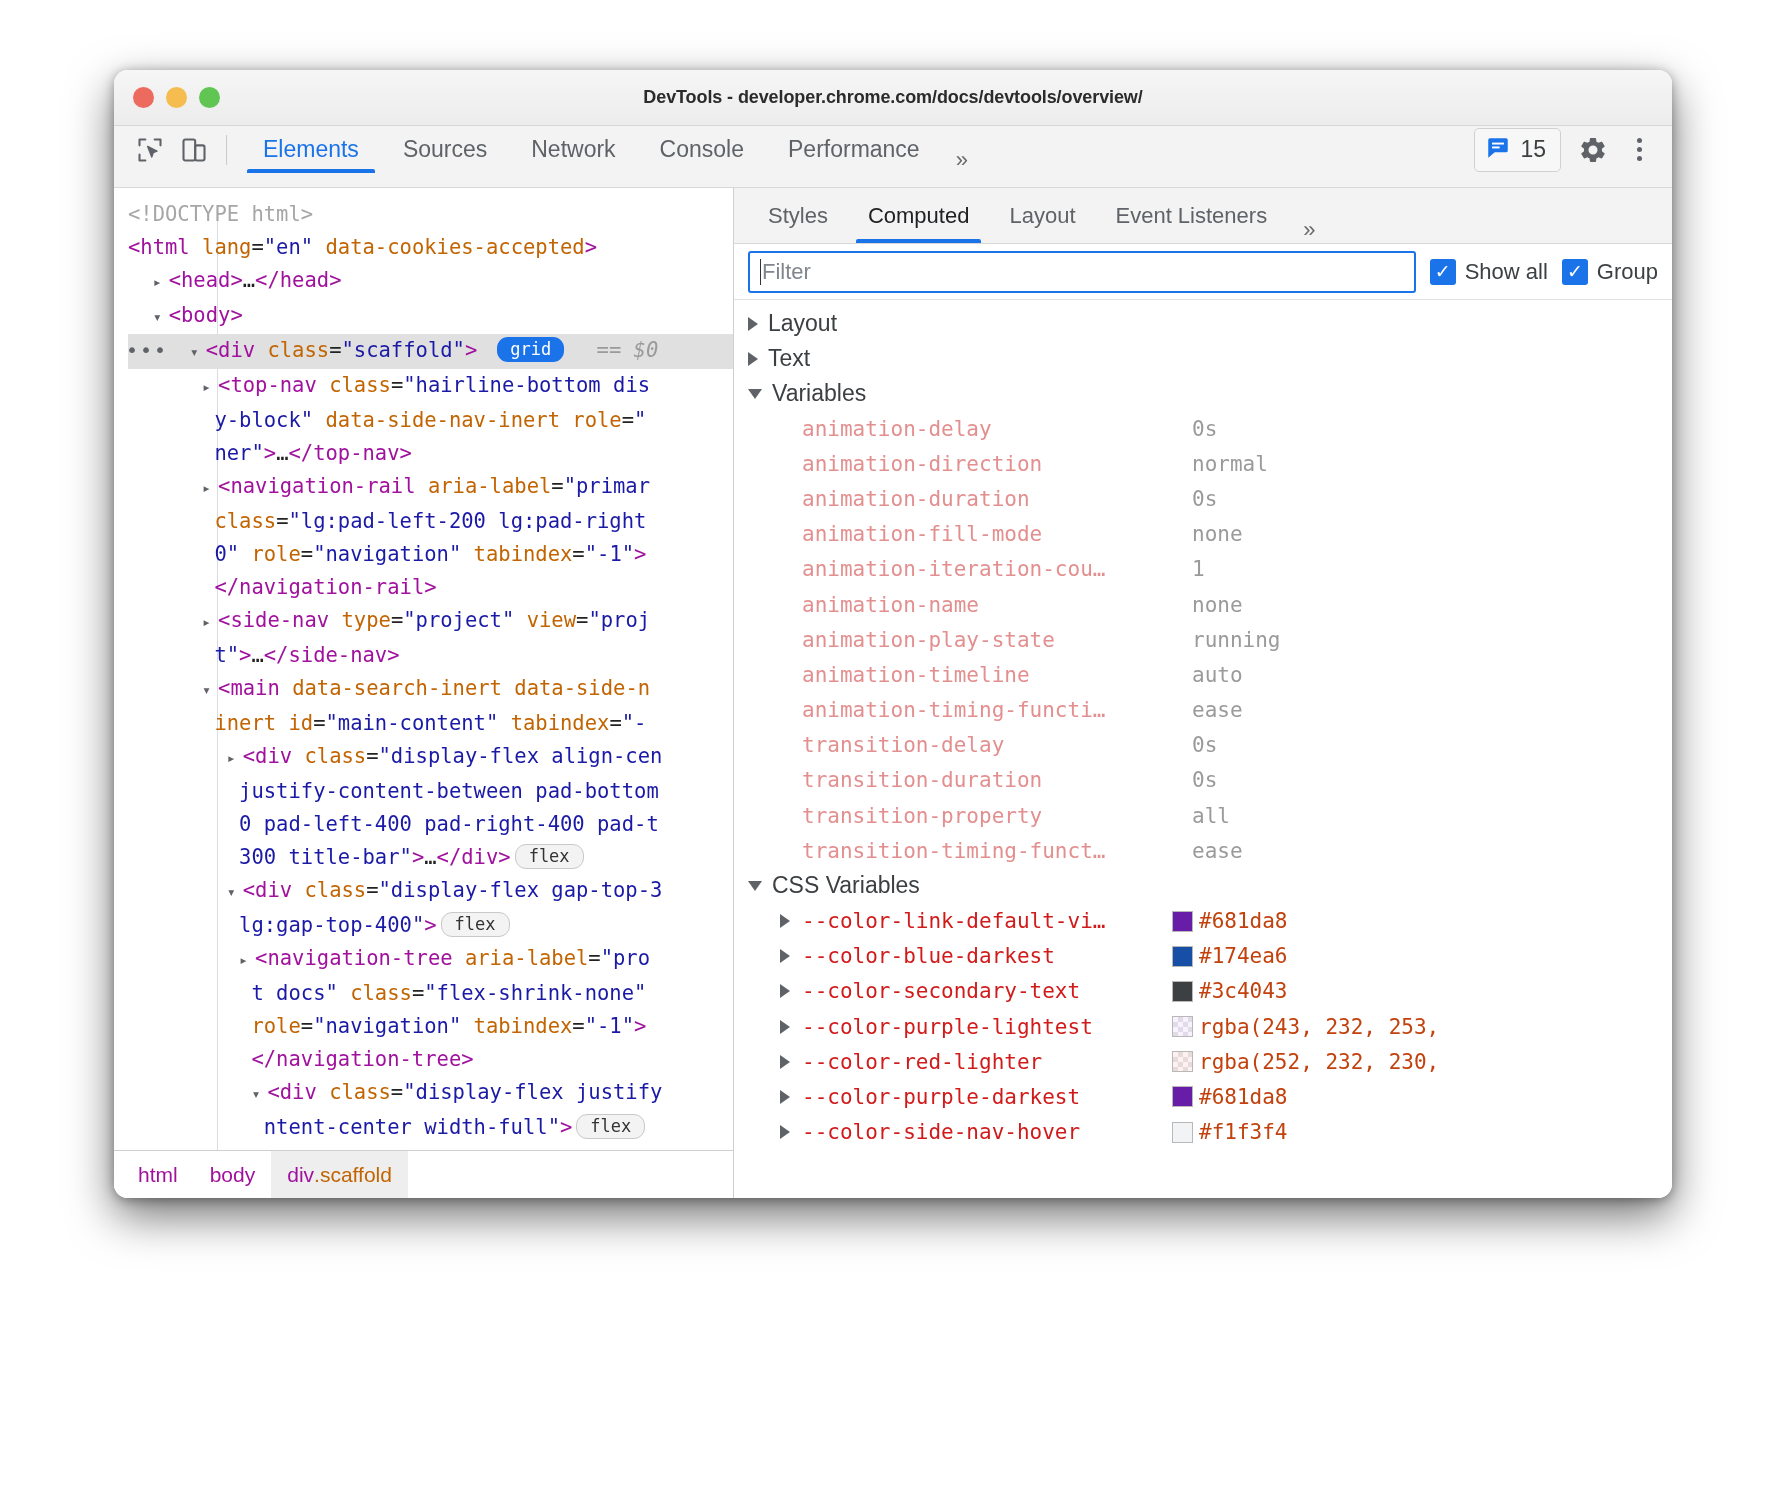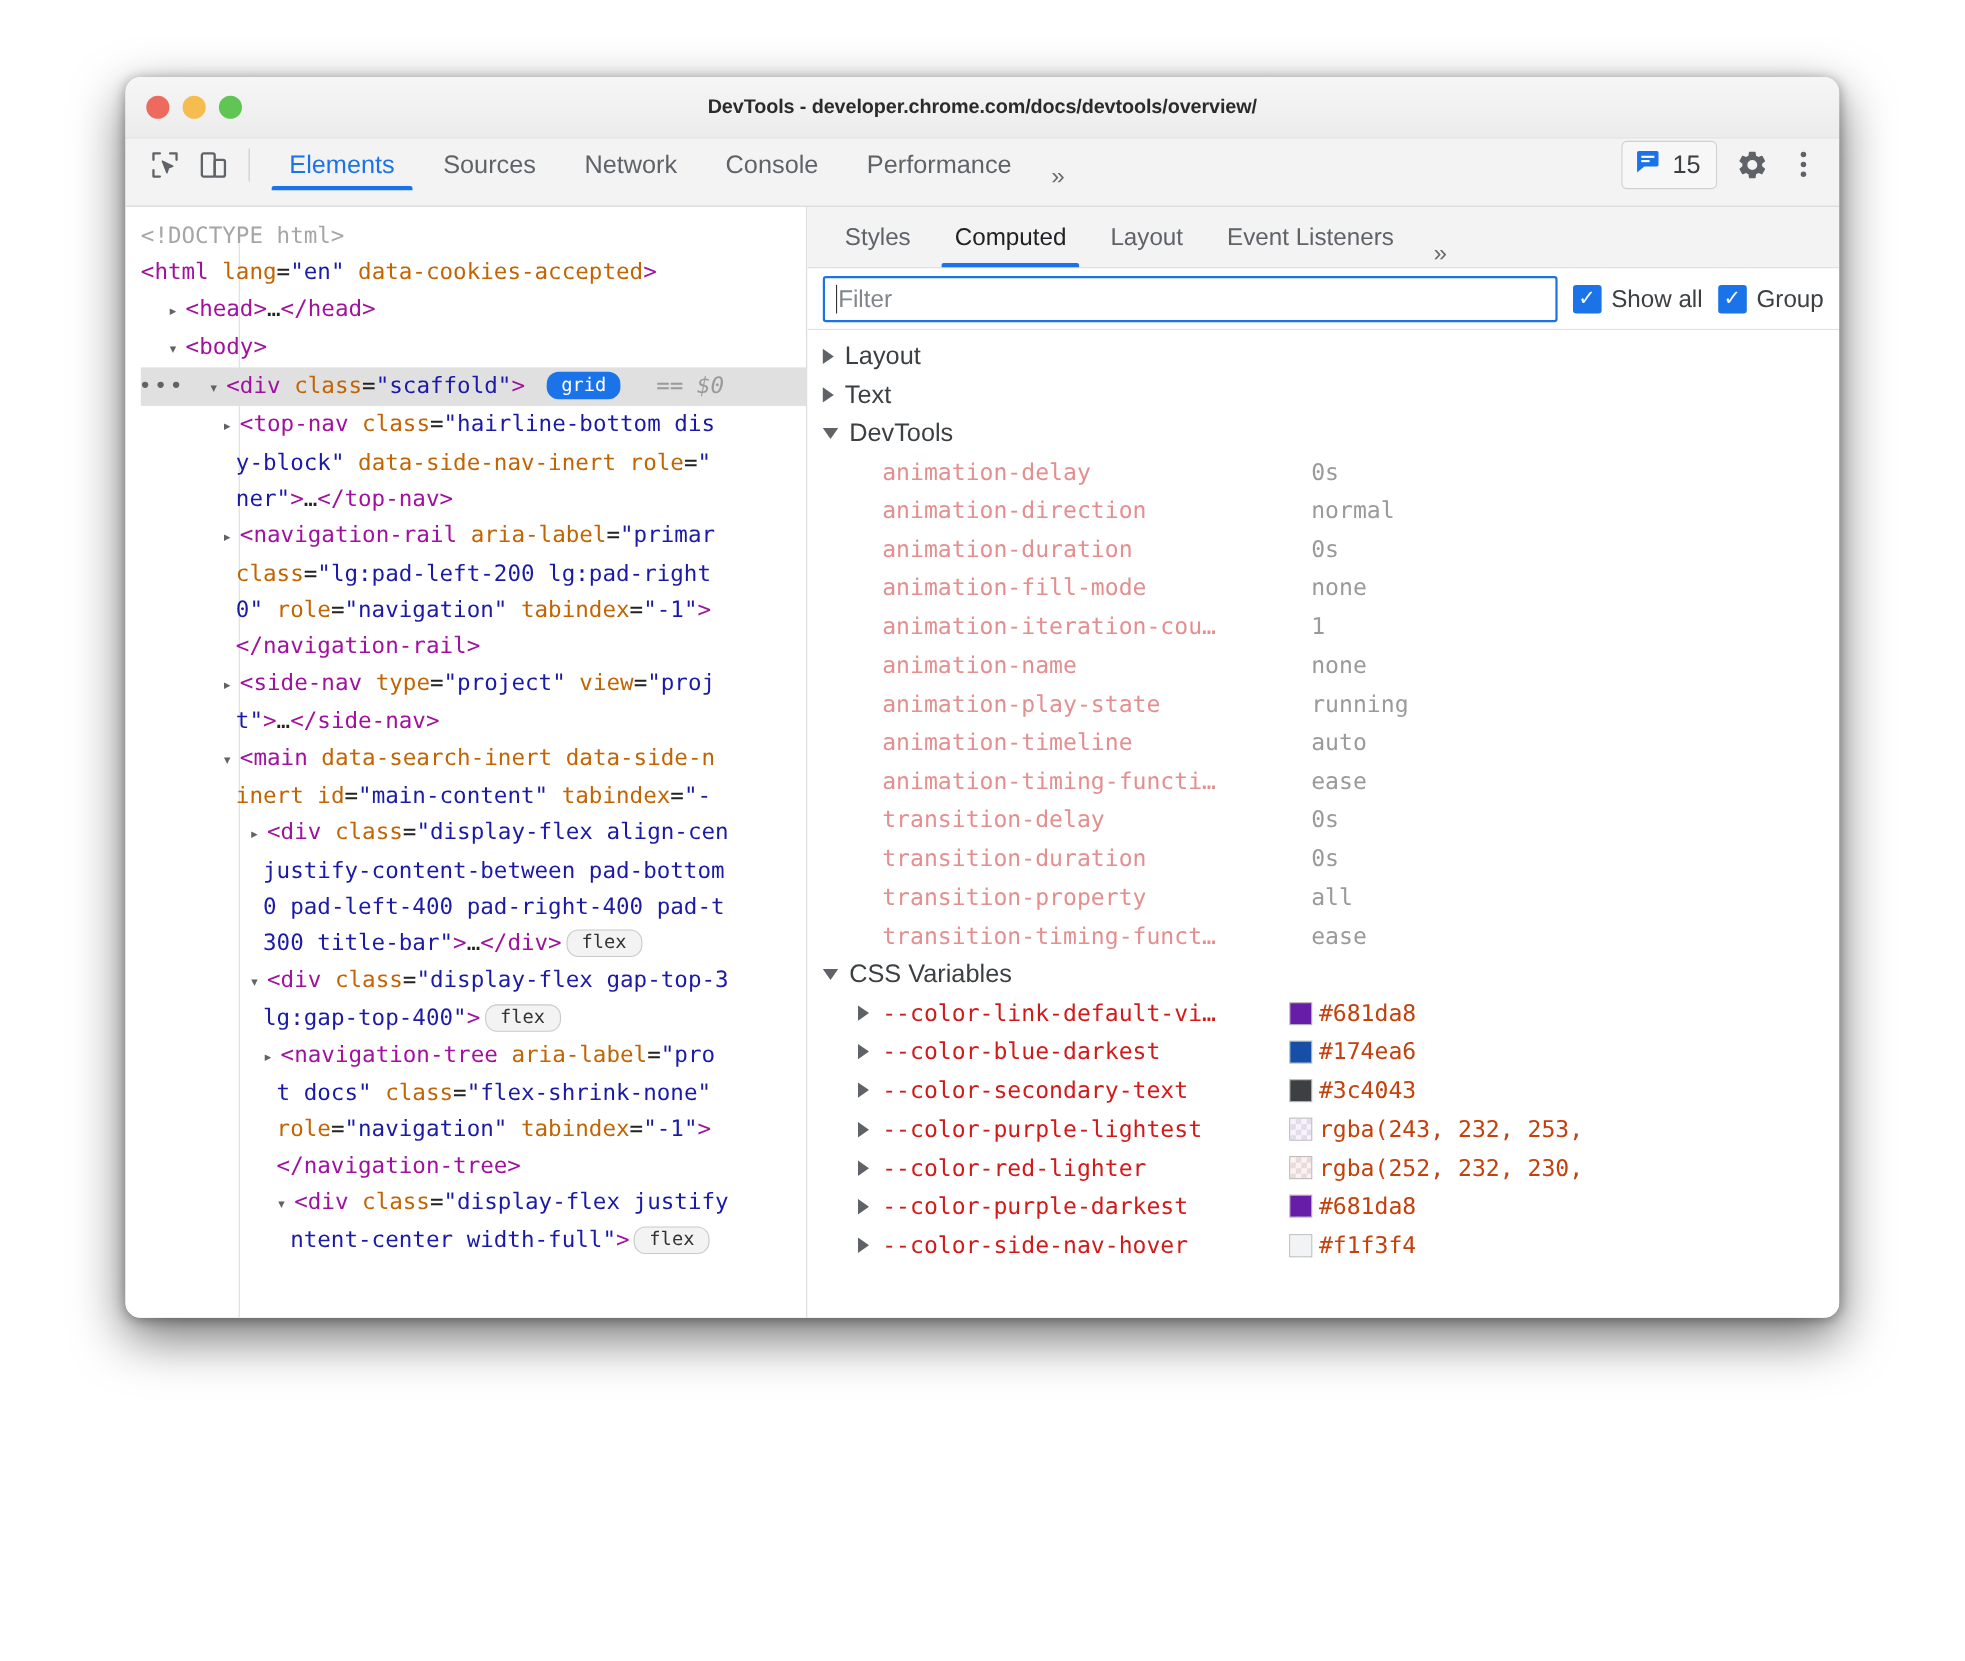--- a/index.html
+++ b/index.html
@@ -323,20 +323,32 @@
             <div class="dl">         <span class="val">300 title-bar"</span><span class="tag">&gt;</span><span class="dots">…</span><span class="tag">&lt;/div&gt;</span><span class="badge-flex">flex</span></div>
             <div class="dl">        <span class="tarrow">▾</span><span class="tag">&lt;div</span> <span class="attr">class</span>=<span class="val">"display-flex gap-top-3</span></div>
             <div class="dl">         <span class="val">lg:gap-top-400"</span><span class="tag">&gt;</span><span class="badge-flex">flex</span></div>
             <div class="dl">         <span class="tarrow">▸</span><span class="tag">&lt;navigation-tree</span> <span class="attr">aria-label</span>=<span class="val">"pro</span></div>
             <div class="dl">          <span class="val">t docs"</span> <span class="attr">class</span>=<span class="val">"flex-shrink-none"</span></div>
             <div class="dl">          <span class="attr">role</span>=<span class="val">"navigation"</span> <span class="attr">tabindex</span>=<span class="val">"-1"</span><span class="tag">&gt;</span></div>
             <div class="dl">          <span class="tag">&lt;/navigation-tree&gt;</span></div>
             <div class="dl">          <span class="tarrow">▾</span><span class="tag">&lt;div</span> <span class="attr">class</span>=<span class="val">"display-flex justify</span></div>
             <div class="dl">           <span class="val">ntent-center width-full"</span><span class="tag">&gt;</span><span class="badge-flex">flex</span></div>
           </div>
+        <div class="crumbs" id="crumbs">
+            <div class="crumb">
+              <span class="tag">html</span>
+            </div>
+            <div class="crumb">
+              <span class="tag">body</span>
+            </div>
+            <div class="crumb sel">
+              <span class="tag">div</span>
+              <span class="cls">.scaffold</span>
+            </div>
+          </div>
       </div>
 
       <div class="right-panel">
         <div class="sub-tabs">
           <div class="stab">Styles</div>
           <div class="stab active">Computed</div>
           <div class="stab">Layout</div>
           <div class="stab">Event Listeners</div>
           <div class="chev" style="padding-left:16px;">»</div>
         </div>
@@ -360,21 +372,21 @@
             <div class="group-head">
               <span class="tri closed"></span>
               <span>Layout</span>
             </div>
             <div class="group-head">
               <span class="tri closed"></span>
               <span>Text</span>
             </div>
             <div class="group-head">
               <span class="tri open"></span>
-              <span>DevTools</span>
+              <span>Variables</span>
             </div>
             <div class="prop-row">
               <span class="prop-name">animation-delay</span>
               <span class="prop-val">0s</span>
             </div>
             <div class="prop-row">
               <span class="prop-name">animation-direction</span>
               <span class="prop-val">normal</span>
             </div>
             <div class="prop-row">

